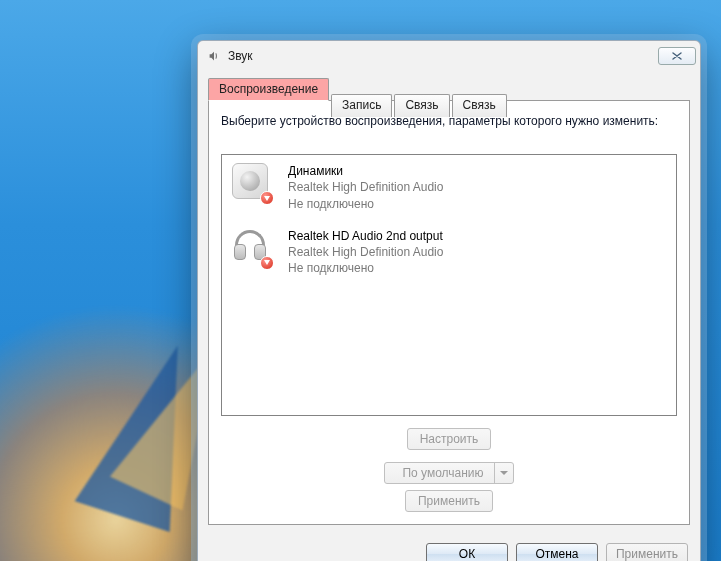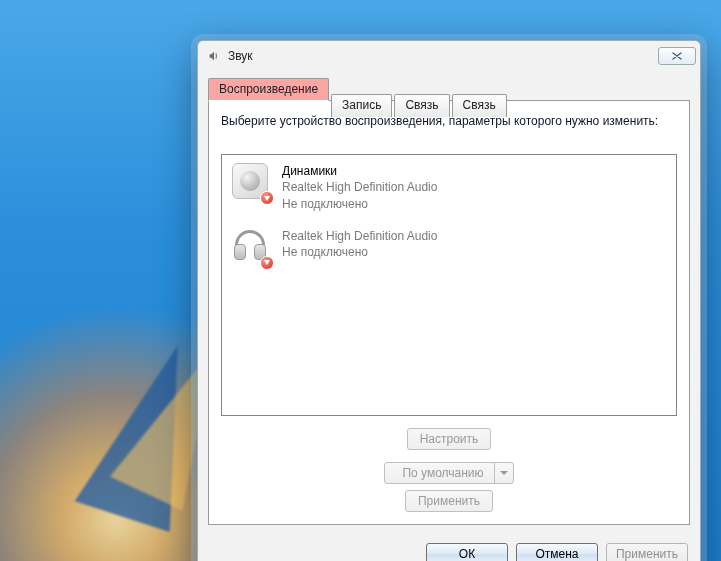--- a/index.html
+++ b/index.html
@@ -125,21 +125,21 @@
 
   .device-list {
     border: 1px solid #838383;
     background: #fff;
     height: 262px;
     overflow: hidden;
   }
   .device-item {
     display: flex;
     padding: 8px 10px;
-    gap: 10px;
+    gap: 16px;
   }
   .device-item + .device-item { border-top: none; }
   .device-icon {
     width: 40px; height: 40px;
     position: relative;
     flex-shrink: 0;
   }
   .speaker {
     width: 36px; height: 36px;
     border-radius: 6px;
@@ -312,20 +312,21 @@
       <div class="device-item">
         <div class="device-icon">
           <div class="headphones">
             <div class="head-band"></div>
             <div class="earcup l"></div>
             <div class="earcup r"></div>
           </div>
           <div class="badge"></div>
         </div>
         <div class="device-text">
+          <div class="dev-name">Realtek HD Audio 2nd output</div>
           <div class="dev-sub">Realtek High Definition Audio</div>
           <div class="dev-sub">Не подключено</div>
         </div>
       </div>
     </div>
 
     <div class="panel-buttons">
       <div class="btn disabled"><span>Настроить</span></div>
       <div class="spacer"></div>
       <div class="btn split disabled">

